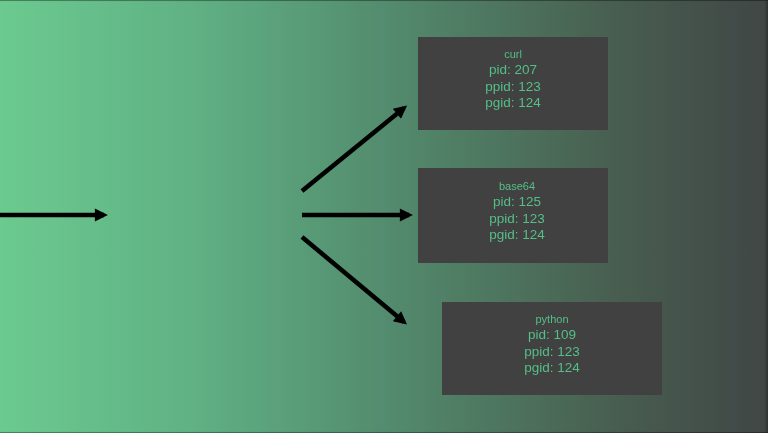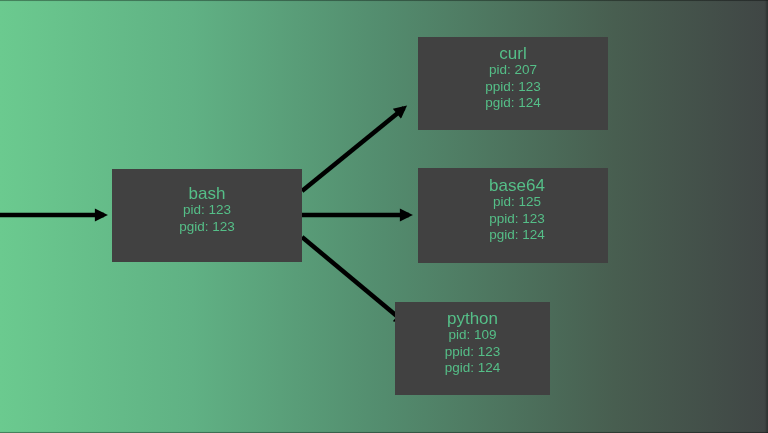--- a/index.html
+++ b/index.html
@@ -38,48 +38,43 @@
     display: flex;
     flex-direction: column;
     align-items: center;
     justify-content: center;
     text-align: center;
     padding-bottom: 10px;
     box-sizing: border-box;
     font-size: 13.5px;
     line-height: 16.5px;
   }
-  .node-title { font-size: 17px; }
+  .node-title { font-size: 11px; }
   .node-bash   { left: 112px; top: 169px; width: 190px; height: 93px; }
   .node-curl   { left: 418px; top:  37px; width: 190px; height: 93px; }
   .node-base64 { left: 418px; top: 168px; width: 190px; height: 95px; padding-left: 8px; }
-  .node-python { left: 395px; top: 302px; width: 155px; height: 93px; }
+  .node-python { left: 442px; top: 302px; width: 220px; height: 93px; }
 </style>
 </head>
 <body>
 
 <div class="canvas">
 
   <svg class="arrows" viewBox="0 0 768 433" xmlns="http://www.w3.org/2000/svg" aria-hidden="true">
     <defs>
       <marker id="ah" viewBox="0 0 10 10" refX="7" refY="5" markerWidth="3.5" markerHeight="2.9" markerUnits="strokeWidth" orient="auto">
         <path d="M0,0 L10,5 L0,10 Z" fill="#000000"></path>
       </marker>
     </defs>
     <line x1="0" y1="215" x2="104" y2="215" stroke="#000000" stroke-width="4.5" marker-end="url(#ah)"></line>
     <line x1="302" y1="191" x2="404" y2="108" stroke="#000000" stroke-width="4.5" marker-end="url(#ah)"></line>
     <line x1="302" y1="215" x2="409" y2="215" stroke="#000000" stroke-width="4.5" marker-end="url(#ah)"></line>
     <line x1="302" y1="237" x2="404" y2="322" stroke="#000000" stroke-width="4.5" marker-end="url(#ah)"></line>
   </svg>
 
-  <div class="node node-bash">
-    <div class="node-title">bash</div>
-    <div class="node-line">pid: 123</div>
-    <div class="node-line">pgid: 123</div>
-  </div>
 
   <div class="node node-curl">
     <div class="node-title">curl</div>
     <div class="node-line">pid: 207</div>
     <div class="node-line">ppid: 123</div>
     <div class="node-line">pgid: 124</div>
   </div>
 
   <div class="node node-base64">
     <div class="node-title">base64</div>

